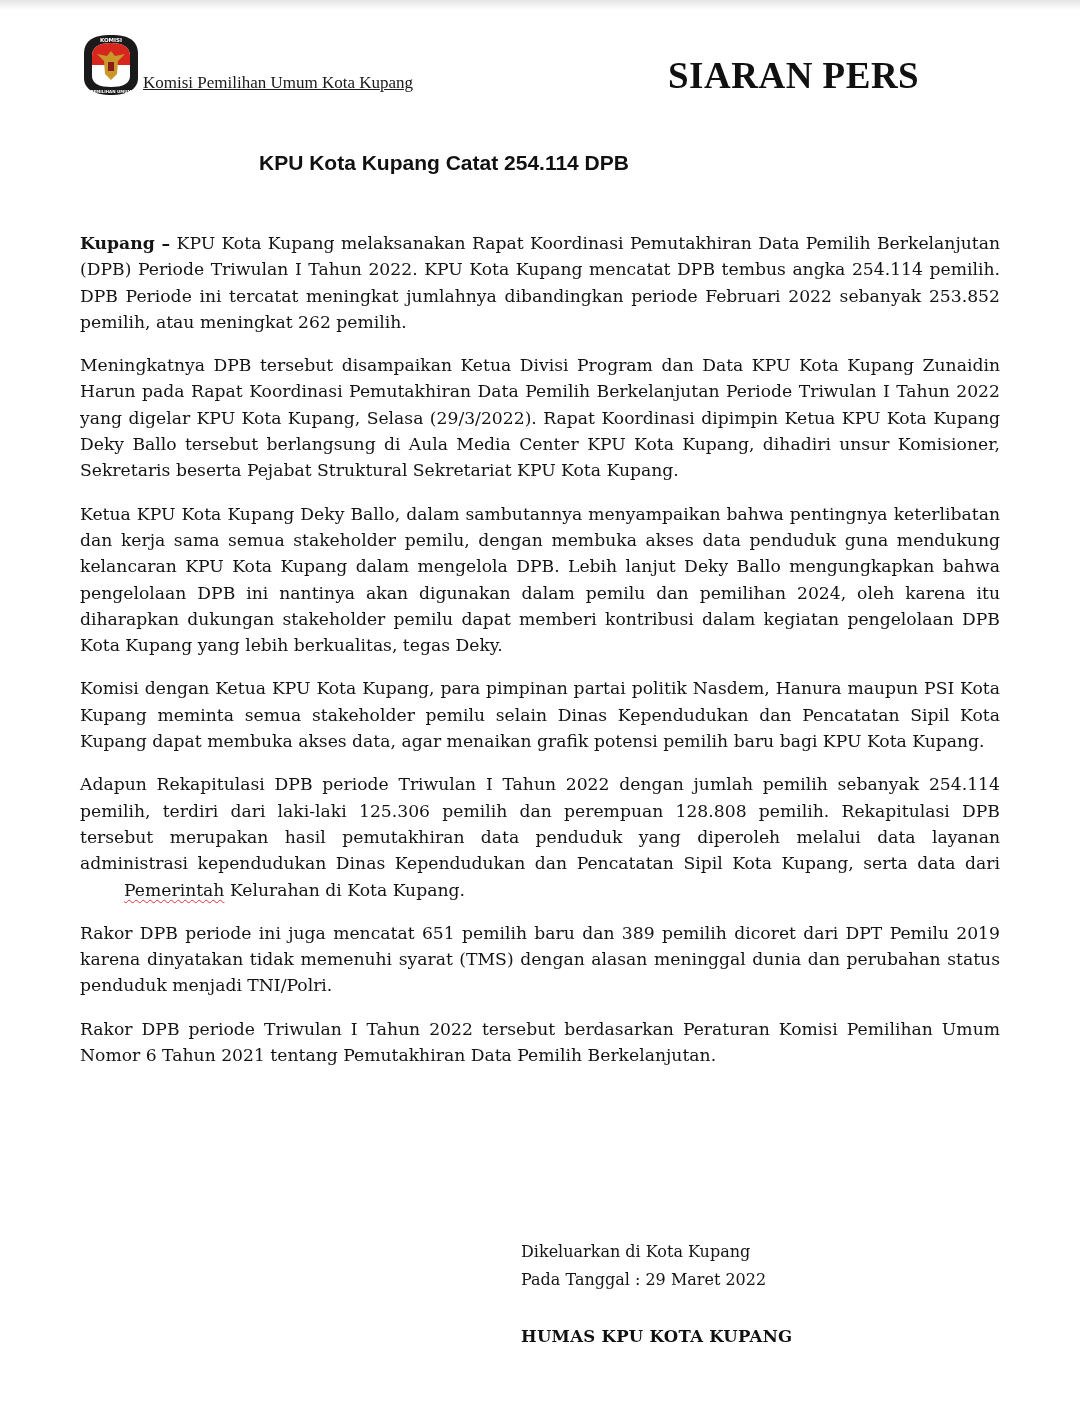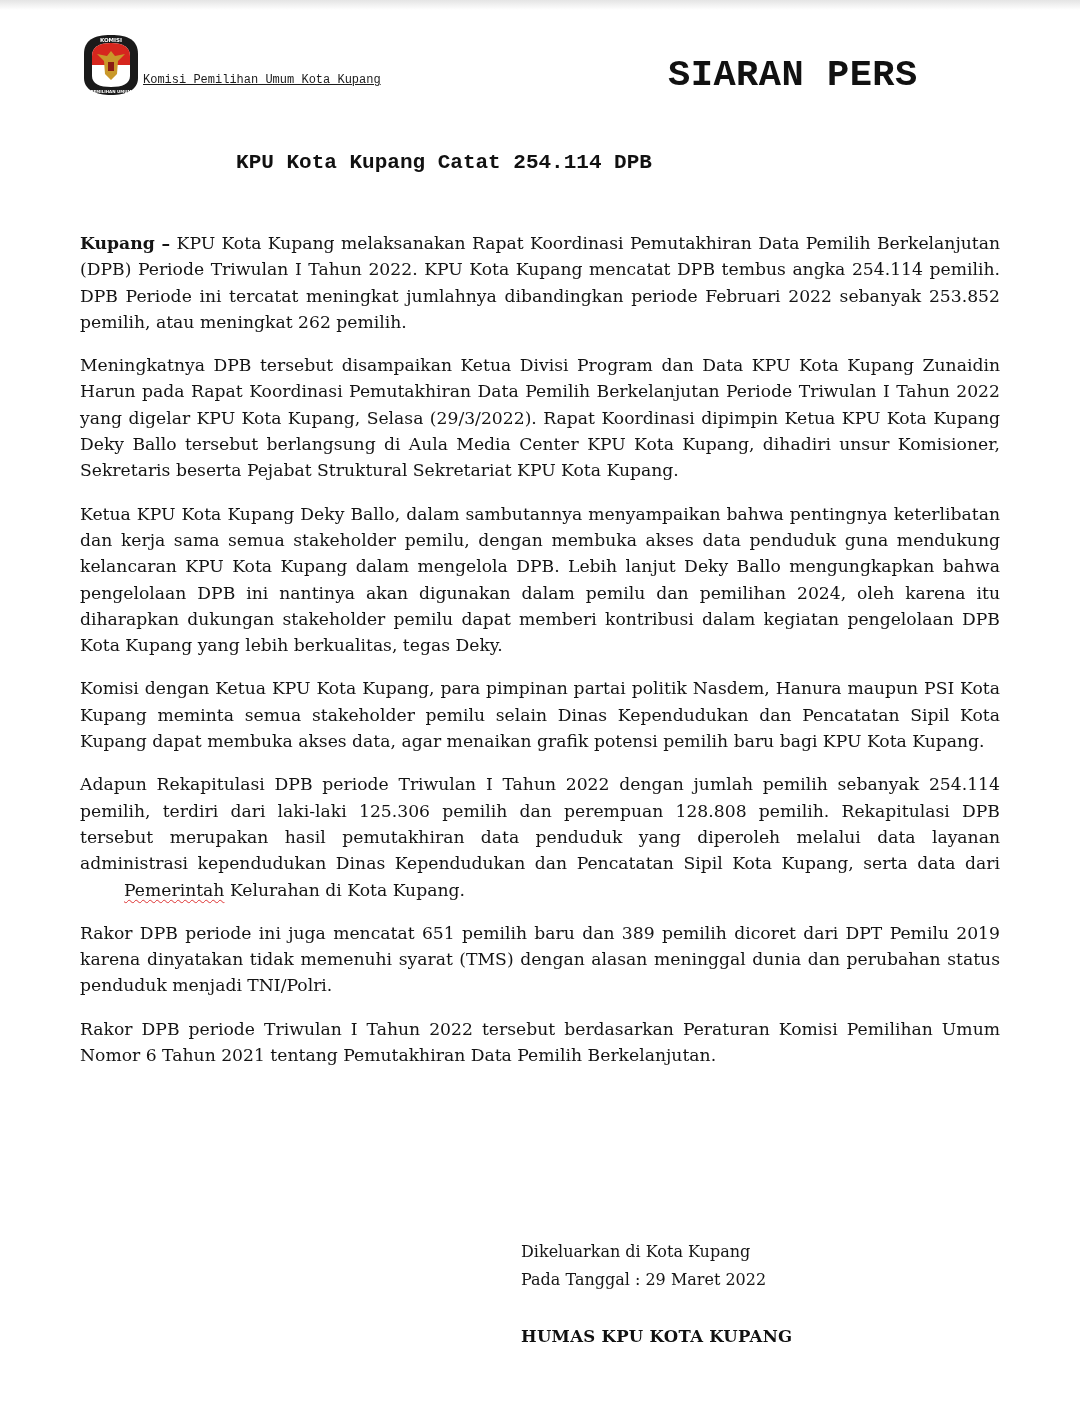--- a/index.html
+++ b/index.html
@@ -1,21 +1,21 @@
 <!DOCTYPE html>
 <html><head>
   <meta charset="utf-8">
   <style>
     html, body { margin: 0; padding: 0; background: #ffffff; }
     body { width: 1080px; height: 1418px; position: relative; overflow: hidden; font-family: "DejaVu Serif", serif; color: #141414; }
     .topshade { position: absolute; left: 0; top: 0; width: 1080px; height: 10px; background: linear-gradient(#e4e4e4, #ffffff); }
     .logo { position: absolute; left: 82px; top: 34px; width: 58px; height: 62px; }
-    .org-name { position: absolute; left: 143px; top: 73px; font-family: Liberation Mono, monospace; font-size: 12px; text-decoration: underline; color: #1a1a1a; white-space: nowrap; }
-    .press-title { position: absolute; left: 668px; top: 54px; font-family: Liberation Mono, monospace; font-weight: bold; font-size: 37px; letter-spacing: 0.5px; color: #111; white-space: nowrap; }
-    .headline { position: absolute; left: 0; width: 888px; top: 151px; text-align: center; font-family: Liberation Mono, monospace; font-weight: bold; font-size: 21px; color: #111; }
+    .org-name { position: absolute; left: 143px; top: 73px; font-family: Liberation Serif, serif; font-size: 17px; text-decoration: underline; color: #1a1a1a; white-space: nowrap; }
+    .press-title { position: absolute; left: 668px; top: 54px; font-family: Liberation Serif, serif; font-weight: bold; font-size: 37px; letter-spacing: 0.5px; color: #111; white-space: nowrap; }
+    .headline { position: absolute; left: 0; width: 888px; top: 151px; text-align: center; font-family: Liberation Sans, sans-serif; font-weight: bold; font-size: 21px; color: #111; }
     .body-text { position: absolute; left: 80px; width: 920px; top: 230px; font-family: "DejaVu Serif", serif; font-size: 17.2px; line-height: 26.3px; }
     .body-text p { margin: 0 0 17px 0; text-align: justify; }
     .lead { font-weight: bold; }
     .squiggle { text-decoration: underline wavy #d33; text-decoration-thickness: 1px; text-underline-offset: 3px; margin-left: 44px; }
     .signoff { position: absolute; left: 521px; top: 1238px; font-family: "DejaVu Serif", serif; font-size: 16px; line-height: 28px; color: #151515; white-space: nowrap; }
     .signatory { position: absolute; left: 521px; top: 1327px; font-family: "DejaVu Serif", serif; font-weight: bold; font-size: 16.5px; color: #111; white-space: nowrap; letter-spacing: 0.3px; }
   </style>
 </head>
 <body>
 

